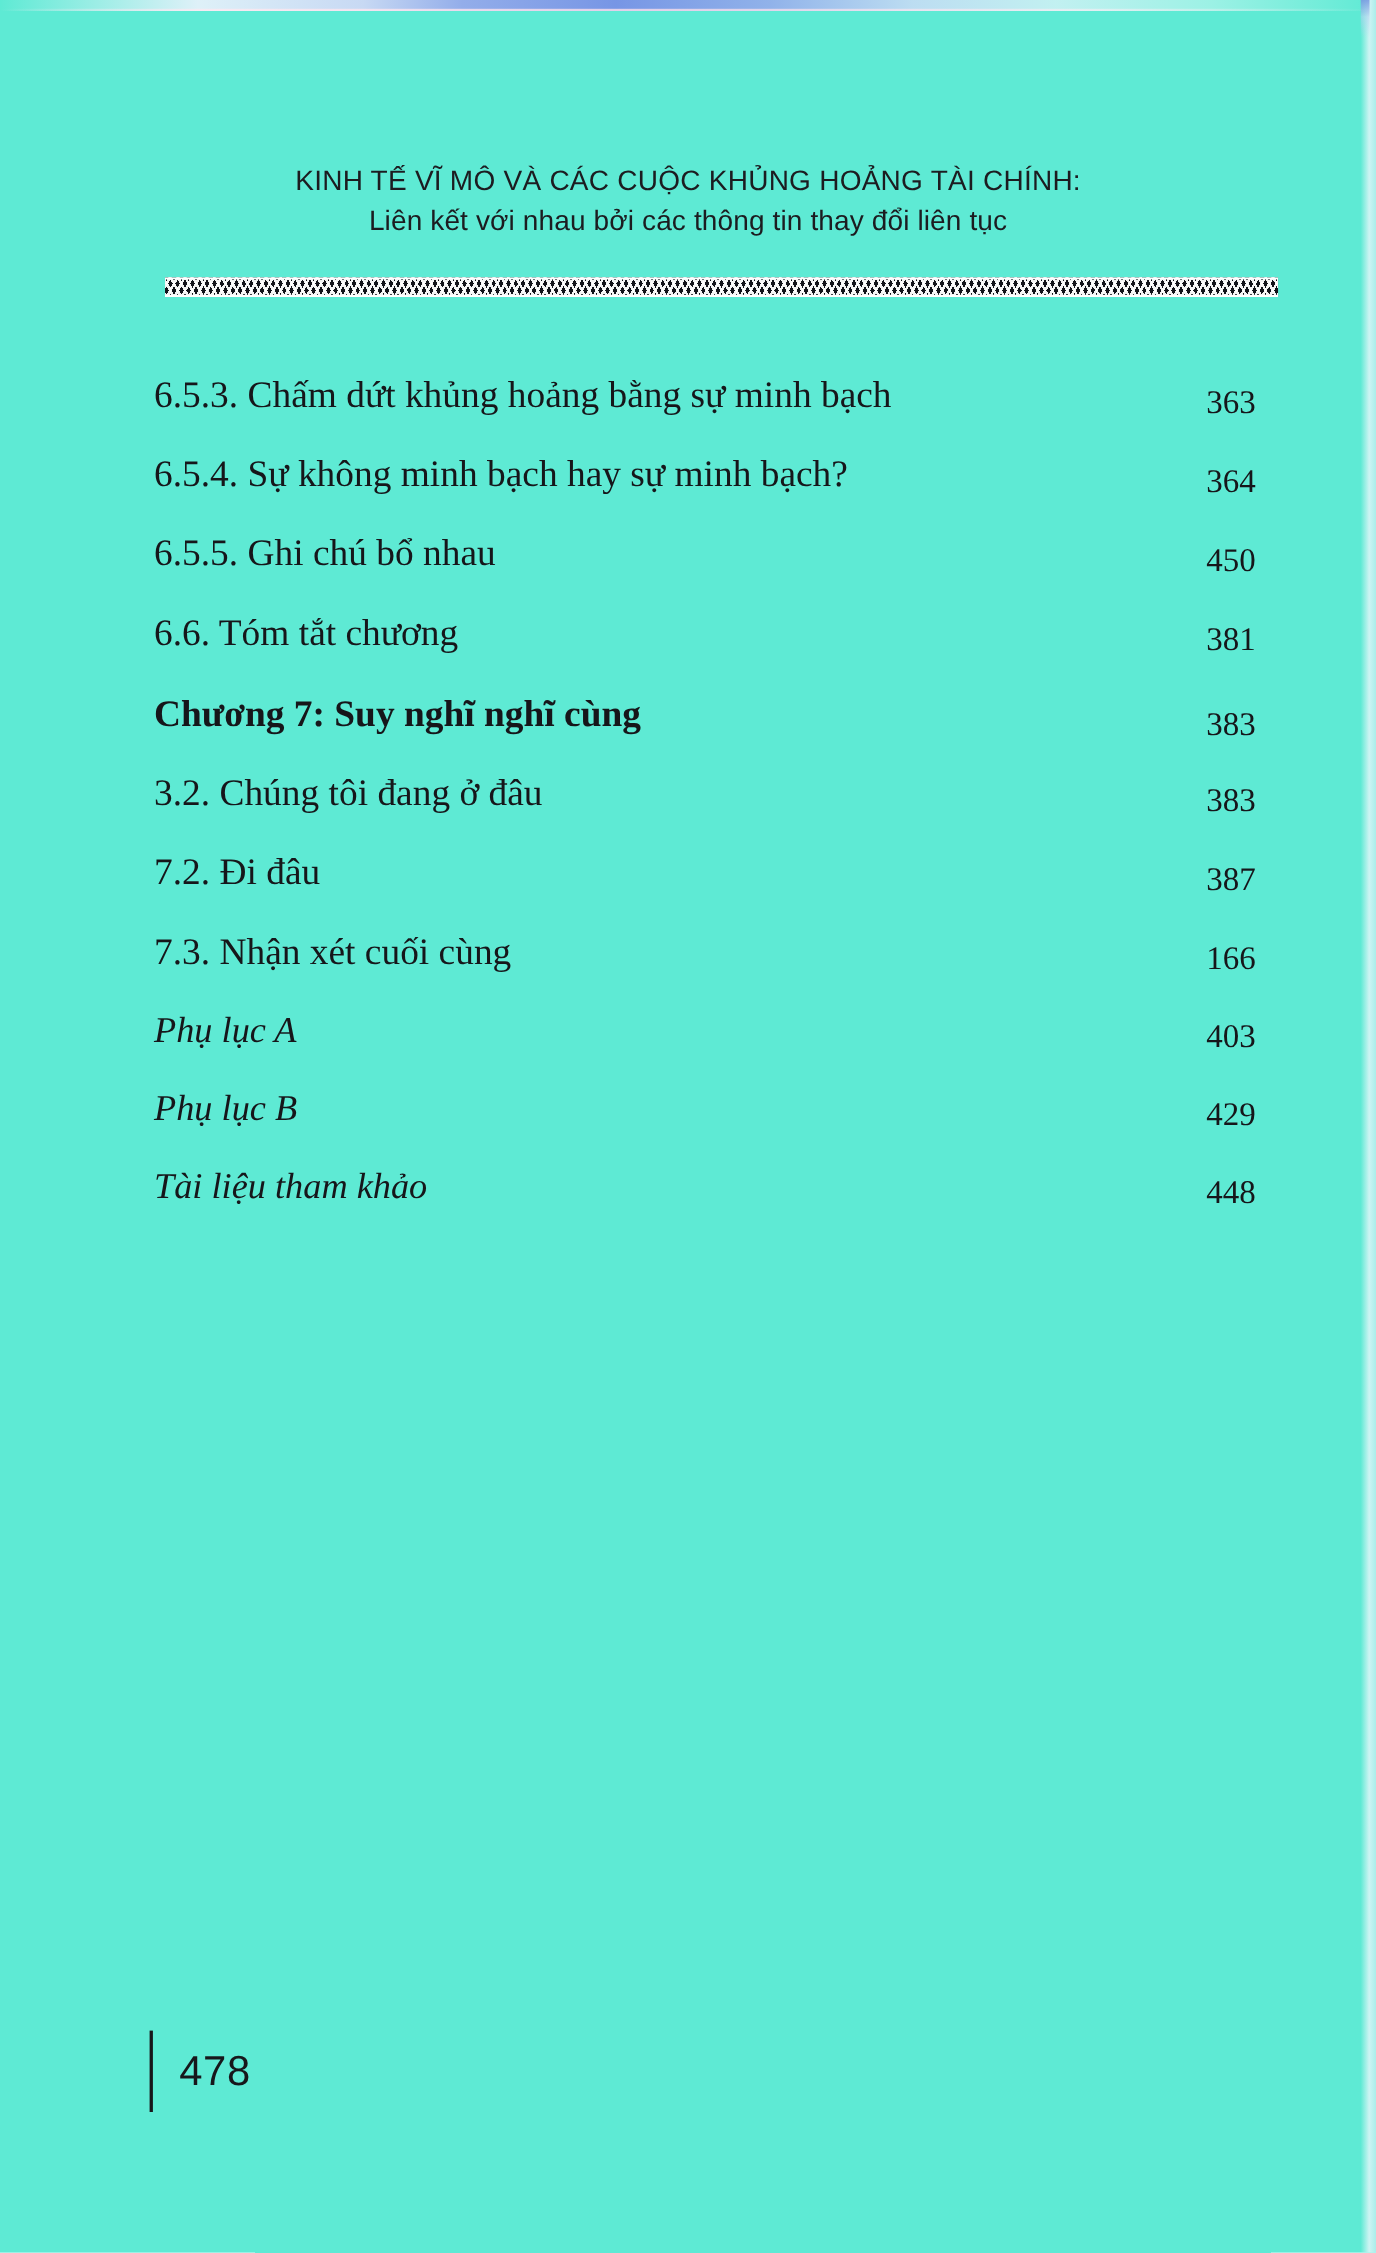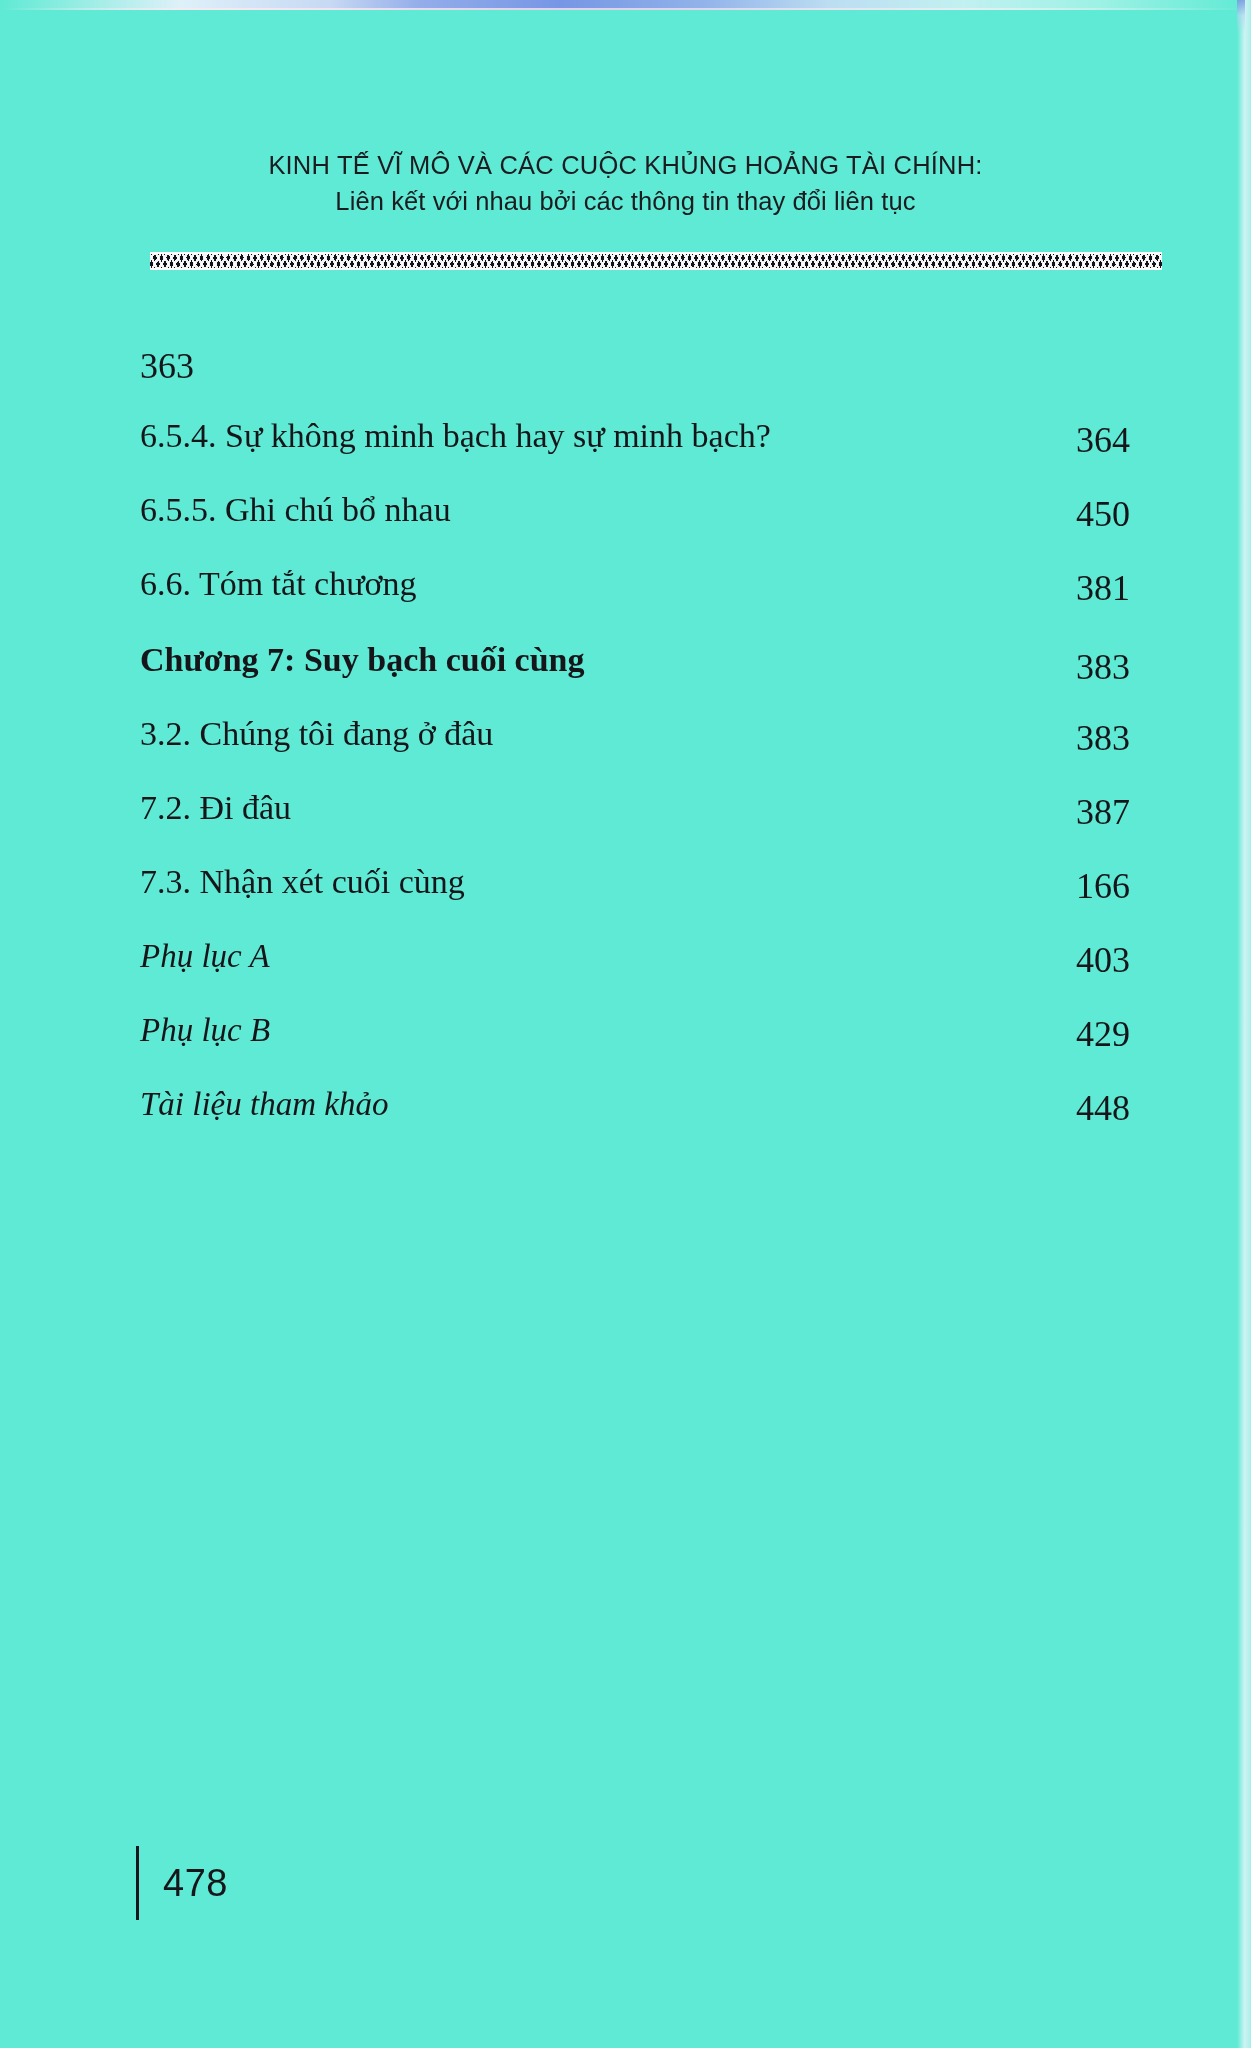--- a/index.html
+++ b/index.html
@@ -152,24 +152,24 @@
     justify-content: space-between;
     width: 100%;
   }
   .toc-title {
     font-size: 34px;
     line-height: 1;
     color: #16161a;
     white-space: nowrap;
   }
   .toc-page {
-    font-size: 36px;
+    font-size: 30px;
     line-height: 1;
     color: #16161a;
-    text-align: left;
+    text-align: center;
     min-width: 86px;
     white-space: nowrap;
   }
 
   
   .toc-row.gap-sub      { margin-bottom: 38px; }
   .toc-row.gap-section  { margin-bottom: 40px; }
   .toc-row.gap-chapter  { margin-bottom: 38px; }
   .toc-row.gap-last     { margin-bottom: 16px; }
 
@@ -223,36 +223,37 @@
   </div>
 
   <div class="ornament-rule">
     <div class="weave"></div>
     <div class="cap-top"></div>
     <div class="cap-bot"></div>
   </div>
 
   <div class="toc" id="toc-list">
       <div class="toc-row is-sub gap-sub">
+        <span class="toc-title">6.5.3. Chấm dứt khủng hoảng bằng sự minh bạch</span>
         <span class="toc-page">363</span>
       </div>
       <div class="toc-row is-sub gap-sub">
         <span class="toc-title">6.5.4. Sự không minh bạch hay sự minh bạch?</span>
         <span class="toc-page">364</span>
       </div>
       <div class="toc-row is-sub gap-sub">
         <span class="toc-title">6.5.5. Ghi chú bổ nhau</span>
         <span class="toc-page">450</span>
       </div>
       <div class="toc-row is-section gap-section">
         <span class="toc-title">6.6. Tóm tắt chương</span>
         <span class="toc-page">381</span>
       </div>
       <div class="toc-row is-chapter gap-chapter">
-        <span class="toc-title">Chương 7: Suy bạch cuối cùng</span>
+        <span class="toc-title">Chương 7: Suy nghĩ nghĩ cùng</span>
         <span class="toc-page">383</span>
       </div>
       <div class="toc-row is-sub gap-sub">
         <span class="toc-title">3.2. Chúng tôi đang ở đâu</span>
         <span class="toc-page">383</span>
       </div>
       <div class="toc-row is-sub gap-sub">
         <span class="toc-title">7.2. Đi đâu</span>
         <span class="toc-page">387</span>
       </div>

